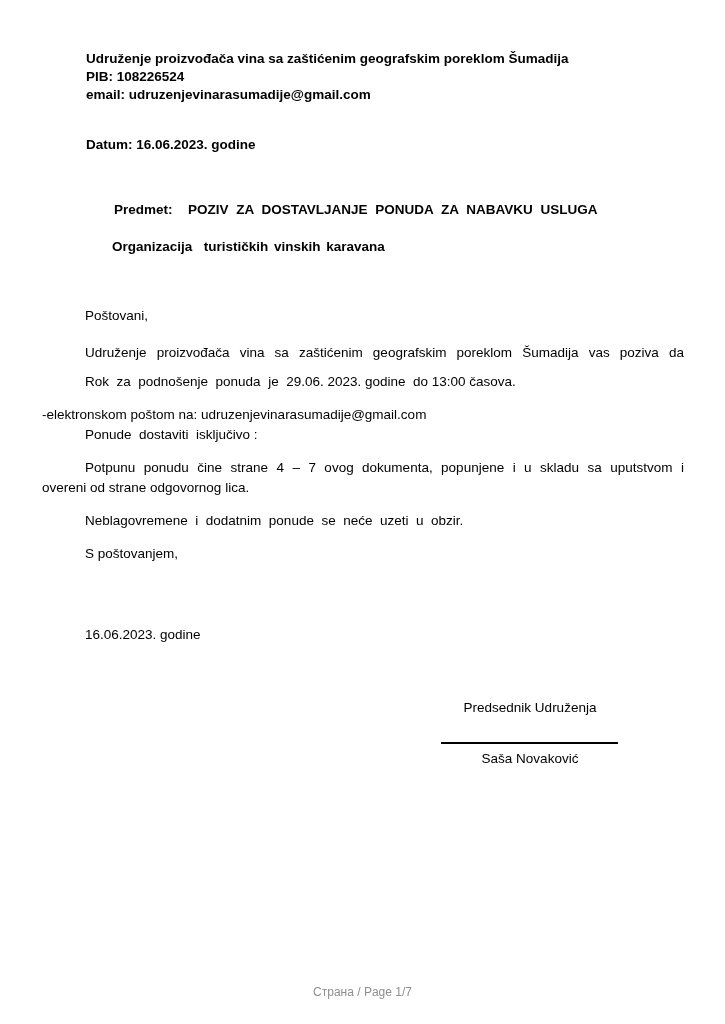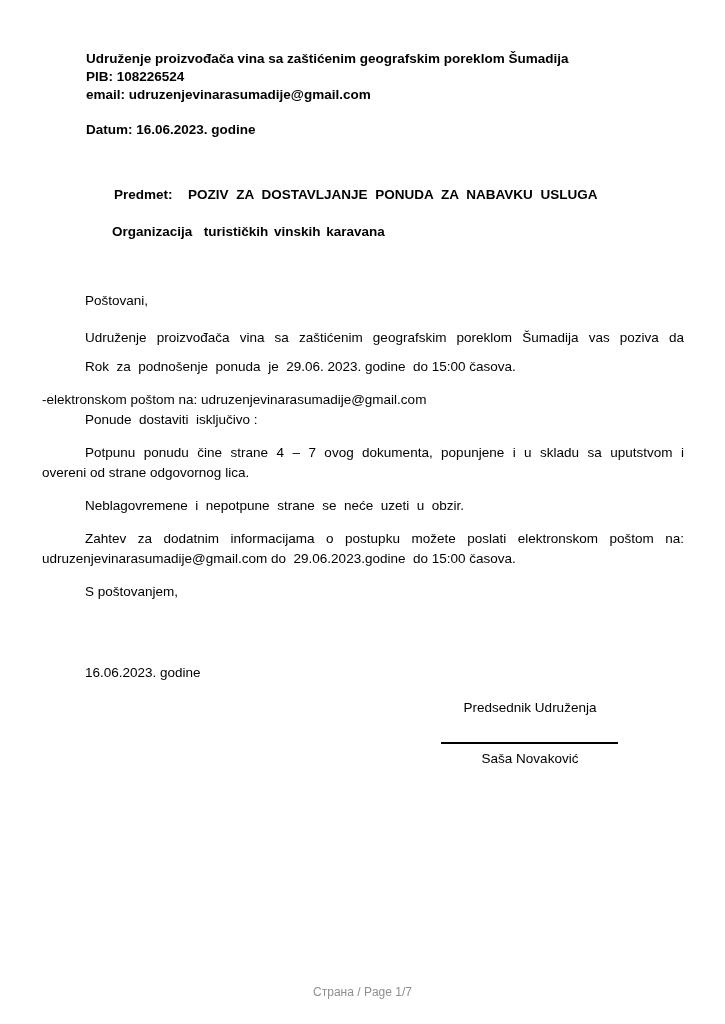--- a/index.html
+++ b/index.html
@@ -10,21 +10,21 @@
     background: #ffffff;
     color: #000000;
     font-family: "Liberation Sans", "DejaVu Sans", sans-serif;
     font-size: 13.5px;
     overflow: hidden;
     padding-left: 16px;
   }
   .content { position: absolute; top: 50px; left: 42px; width: 642px; }
 
   .hdr-line { font-weight: bold; line-height: 18px; margin-left: 44px; white-space: pre-wrap; }
-  .datum { margin-top: 17px; }
+  .datum { margin-top: 32px; }
 
   .subject1 {
     margin-top: 47px; margin-left: 72px;
     font-weight: bold; line-height: 18px;
     word-spacing: 4px; white-space: pre-wrap;
   }
   .subject2 {
     margin-top: 19px; margin-left: 70px;
     font-weight: bold; line-height: 18px;
     word-spacing: 2px; white-space: pre-wrap;
@@ -71,38 +71,34 @@
 
     <div class="subject1">Predmet:  POZIV ZA DOSTAVLJANJE PONUDA ZA NABAVKU USLUGA</div>
     <div class="subject2">Organizacija  turističkih vinskih karavana</div>
 
     <div class="para ind m-salutation">Poštovani,</div>
 
     <div class="m-invite">
       <div class="para ind jline">Udruženje proizvođača vina sa zaštićenim geografskim poreklom Šumadija vas poziva da</div>
     </div>
 
-    <div class="para ind pre m-rok">Rok  za  podnošenje  ponuda  je  29.06. 2023. godine  do 15:00 časova.</div>
+    <div class="para ind pre m-rok">Rok  za  podnošenje  ponuda  je  29.06. 2023. godine  do 13:00 časova.</div>
 
     <div class="m-block">
       <div class="para">-elektronskom poštom na: udruzenjevinarasumadije@gmail.com</div>
       <div class="para ind pre">Ponude  dostaviti  isključivo :</div>
     </div>
 
     <div class="m-block">
       <div class="para ind jline">Potpunu ponudu čine strane 4 – 7 ovog dokumenta, popunjene i u skladu sa uputstvom i</div>
       <div class="para">overeni od strane odgovornog lica.</div>
     </div>
 
-    <div class="para ind pre m-block">Neblagovremene  i  nepotpune  strane  se  neće  uzeti  u  obzir.</div>
+    <div class="para ind pre m-block">Neblagovremene  i  dodatnim  ponude  se  neće  uzeti  u  obzir.</div>
 
-    <div class="m-block">
-      <div class="para ind jline">Zahtev za dodatnim informacijama o postupku možete poslati elektronskom poštom na:</div>
-      <div class="para pre">udruzenjevinarasumadije@gmail.com do  29.06.2023.godine  do 15:00 časova.</div>
-    </div>
 
     <div class="para ind m-block">S poštovanjem,</div>
 
     <div class="para ind m-sigdate">16.06.2023. godine</div>
   </div>
 
   <div class="sig-title">Predsednik Udruženja</div>
   <div class="sig-line"></div>
   <div class="sig-name">Saša Novaković</div>
 

